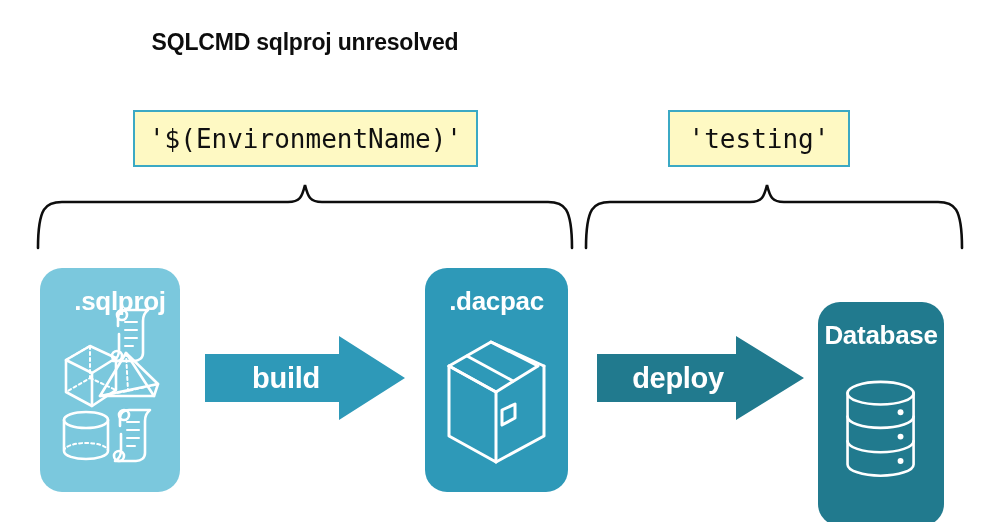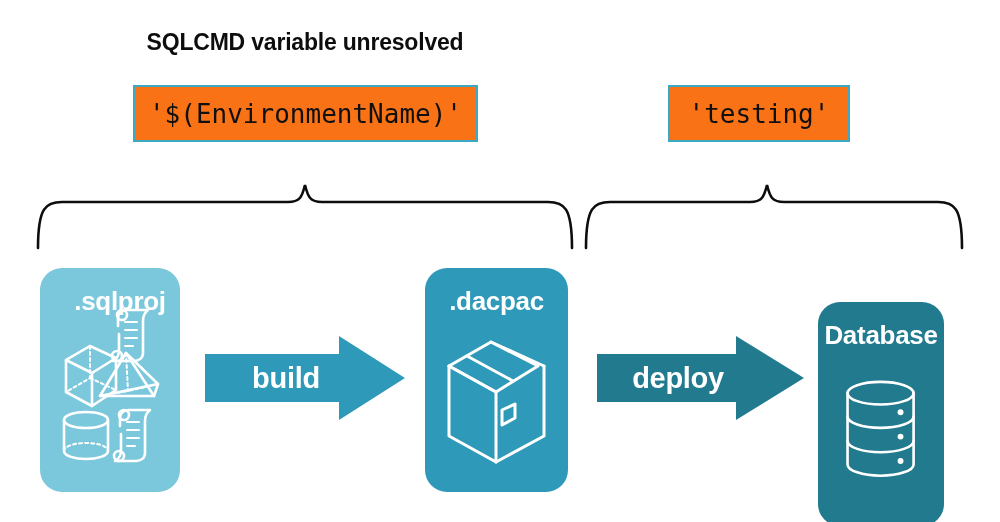--- a/index.html
+++ b/index.html
@@ -21,30 +21,31 @@
     letter-spacing:-0.2px;
     white-space:nowrap;
     text-align:center;
   }
   #heading-unresolved{left:0;top:29px;width:610px;}
   #heading-set{left:575px;top:29px;width:385px;}
 
   
   .value-box{
     position:absolute;
-    background:#f97316;
+    background:#fef9c3;
     border:2.5px solid #3BA9C4;
     box-sizing:border-box;
     display:flex;
     align-items:center;
     justify-content:center;
     font-family:"DejaVu Sans Mono","Liberation Mono",monospace;
     font-size:26px;
     color:#101010;
     letter-spacing:0px;
+    margin-top:25px;
   }
   #value-box-env{left:133px;top:85px;width:345px;height:57px;}
   #value-box-testing{left:668px;top:85px;width:182px;height:57px;}
 
   
   .brace-svg{position:absolute;left:0;top:145px;width:1000px;height:105px;}
 
   
   .stage-box{
     position:absolute;
@@ -85,21 +86,21 @@
     letter-spacing:-0.3px;
     padding-left:12px;
     box-sizing:border-box;
   }
 </style>
 </head>
 <body>
 
 <div id="stage">
 
-  <div class="heading" id="heading-unresolved">SQLCMD variable unresolved</div>
+  <div class="heading" id="heading-unresolved">SQLCMD sqlproj unresolved</div>
 
 
   <div class="value-box" id="value-box-env">'$(EnvironmentName)'</div>
 
   <div class="value-box" id="value-box-testing">'testing'</div>
 
   <svg class="brace-svg" viewBox="0 0 1000 105">
 
     <path d="M 38 103
              C 38 62, 46 57, 62 57

